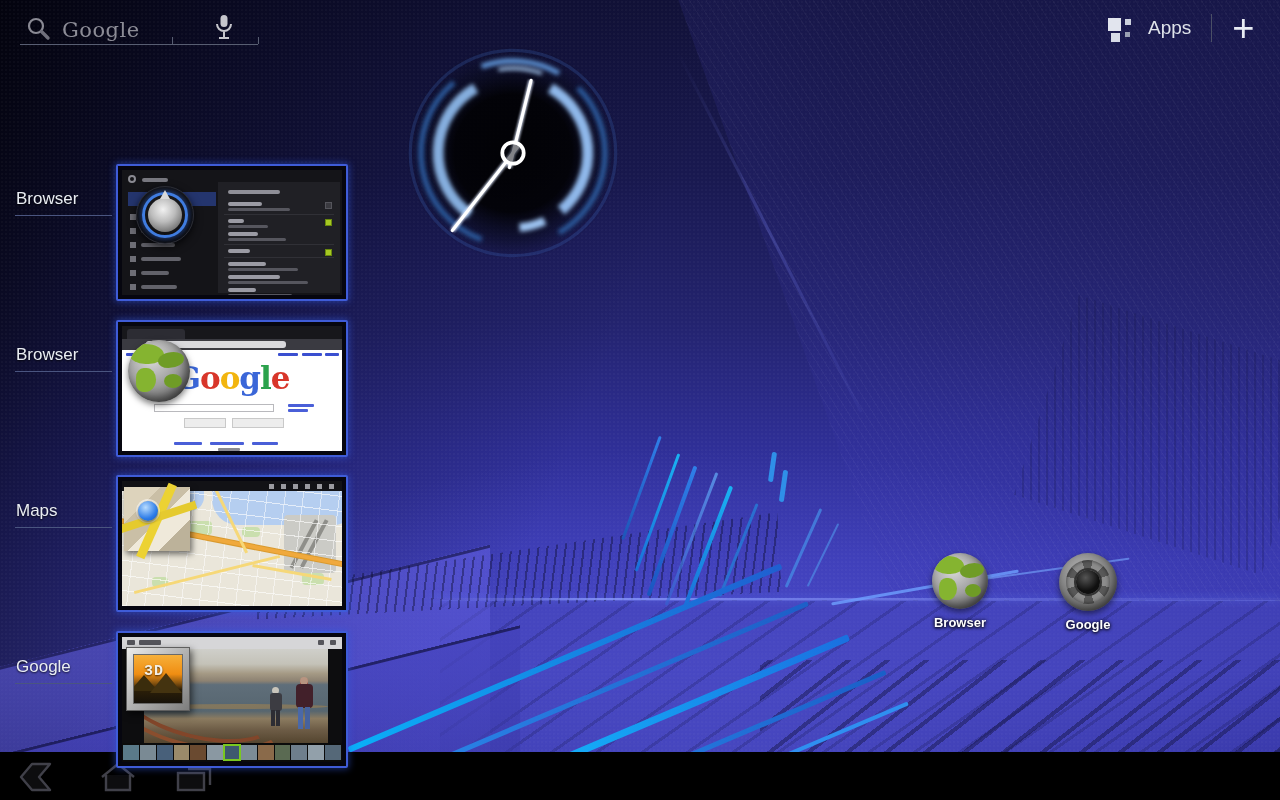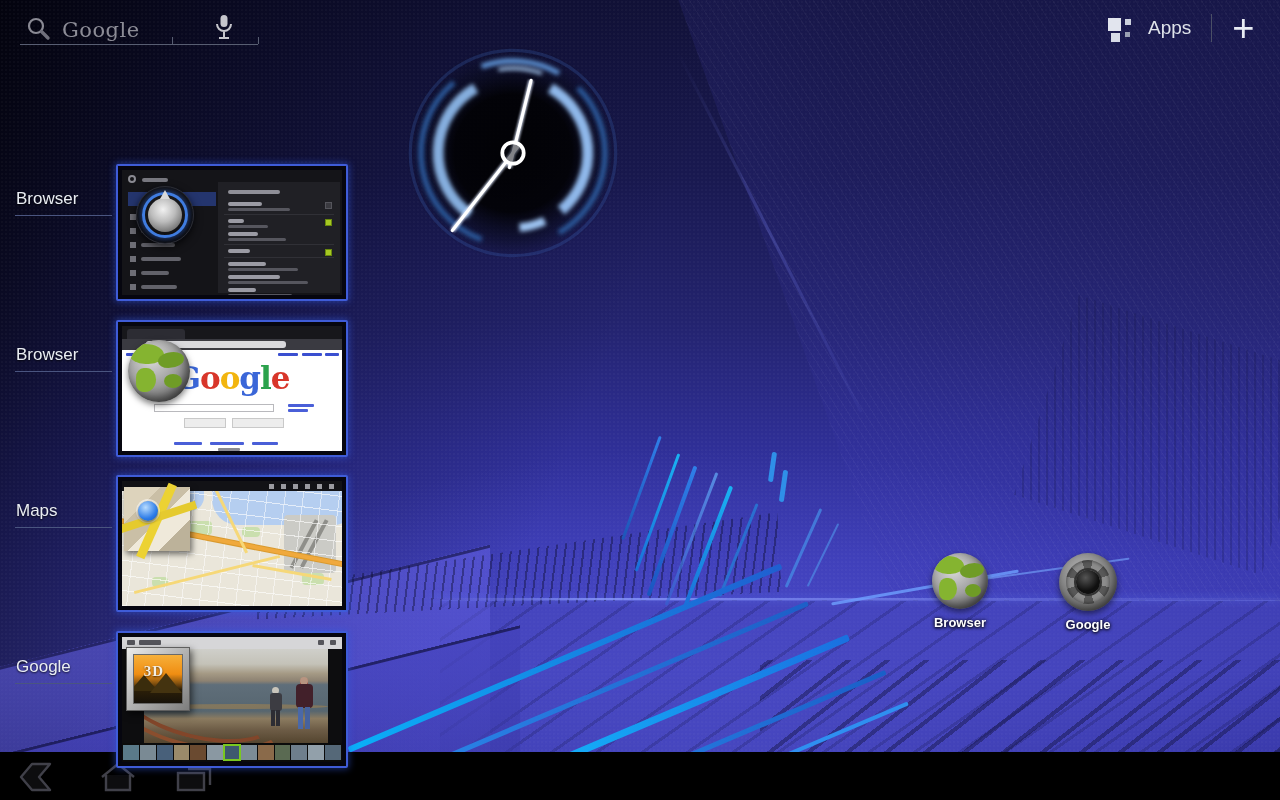--- a/index.html
+++ b/index.html
@@ -183,21 +183,21 @@
   .ga-sel { outline:2px solid #7ac820; outline-offset:-1px; }
   .gallery-icon { position:absolute; left:4px; top:10px; width:64px; height:64px; z-index:6; padding:6px;
      background:linear-gradient(135deg,#ececec,#bdbdbd 40%,#7d7d7d); box-shadow:2px 3px 7px rgba(0,0,0,.6);
      border:1px solid #5f5f5f; }
   .gallery-art { position:relative; width:100%; height:100%; overflow:hidden; border:1px solid #6a6a6a;
      background:linear-gradient(180deg, #f7b03a 0%, #ef8d12 40%, #8a5510 58%, #2c1f08 72%, #17120a 100%); }
   .g-mtn { position:absolute; width:0; height:0; border-style:solid; }
   .g-m1 { left:-4px; bottom:12px; border-width:0 14px 16px 14px; border-color:transparent transparent #3a2c0c transparent; }
   .g-m2 { left:16px; bottom:10px; border-width:0 16px 20px 16px; border-color:transparent transparent #443310 transparent; }
   .g-3d { position:absolute; left:0; right:8px; top:8px; text-align:center; color:#f3efe6; font-weight:bold; font-size:15px;
-     font-family:Liberation Serif, serif; text-shadow:0 1px 2px rgba(0,0,0,.7); letter-spacing:1px; }
+     font-family:Liberation Mono, monospace; text-shadow:0 1px 2px rgba(0,0,0,.7); letter-spacing:1px; }
 
   
   .dock-item { position:absolute; width:110px; text-align:center; z-index:30; }
   .dock-label { margin-top:6px; color:#fff; font-size:13px; font-weight:bold; text-shadow:0 1px 3px #000, 0 0 4px rgba(0,0,0,.8); }
   .cam { position:relative; width:58px; height:58px; margin:0 auto; border-radius:50%;
      background:radial-gradient(circle at 40% 30%, #b2b2b2, #7a7a7a 55%, #474747); box-shadow:0 3px 6px rgba(0,0,0,.5), inset -2px -3px 6px rgba(0,0,0,.4); }
   .cam-ap { position:absolute; inset:7px; border-radius:50%;
      background:repeating-conic-gradient(from 12deg, #8c8c8c 0 32deg, #595959 32deg 60deg); box-shadow:inset 0 0 4px rgba(0,0,0,.6); }
   .cam-lens { position:absolute; left:50%; top:50%; width:24px; height:24px; margin:-12px 0 0 -12px; border-radius:50%;
      background:radial-gradient(circle at 40% 32%, #555, #101010 60%); box-shadow:0 0 0 2px #333; }

